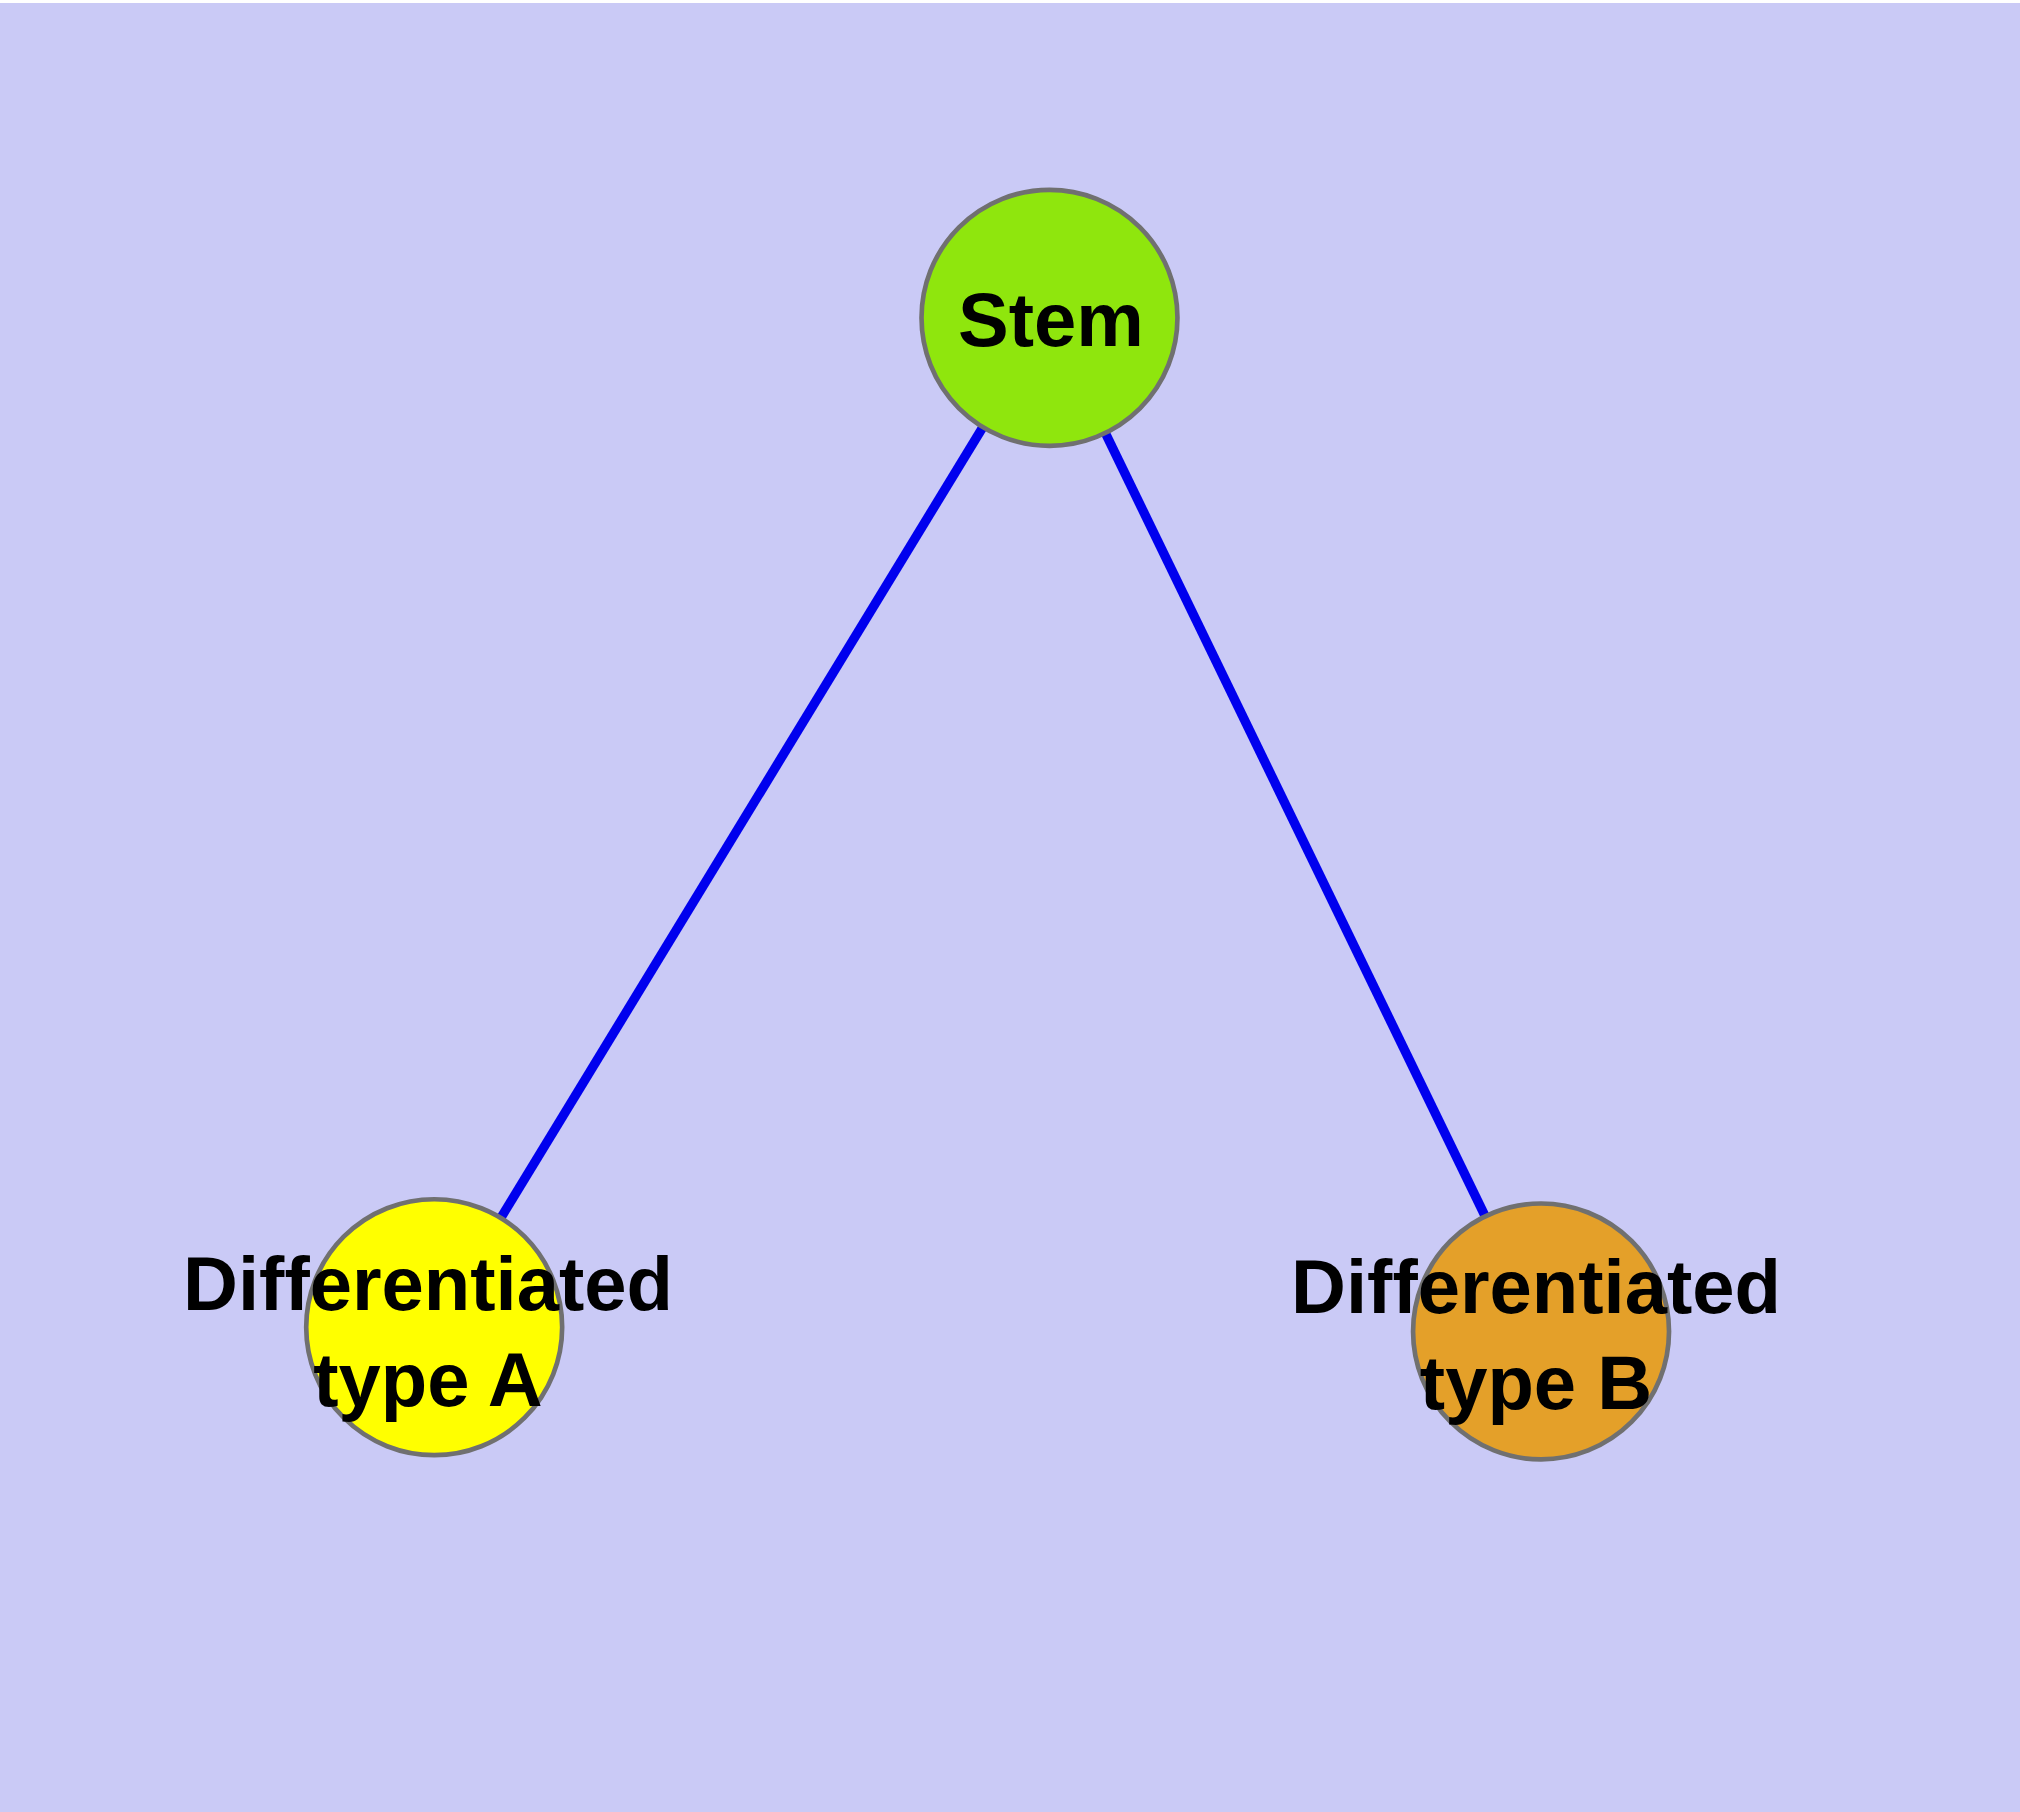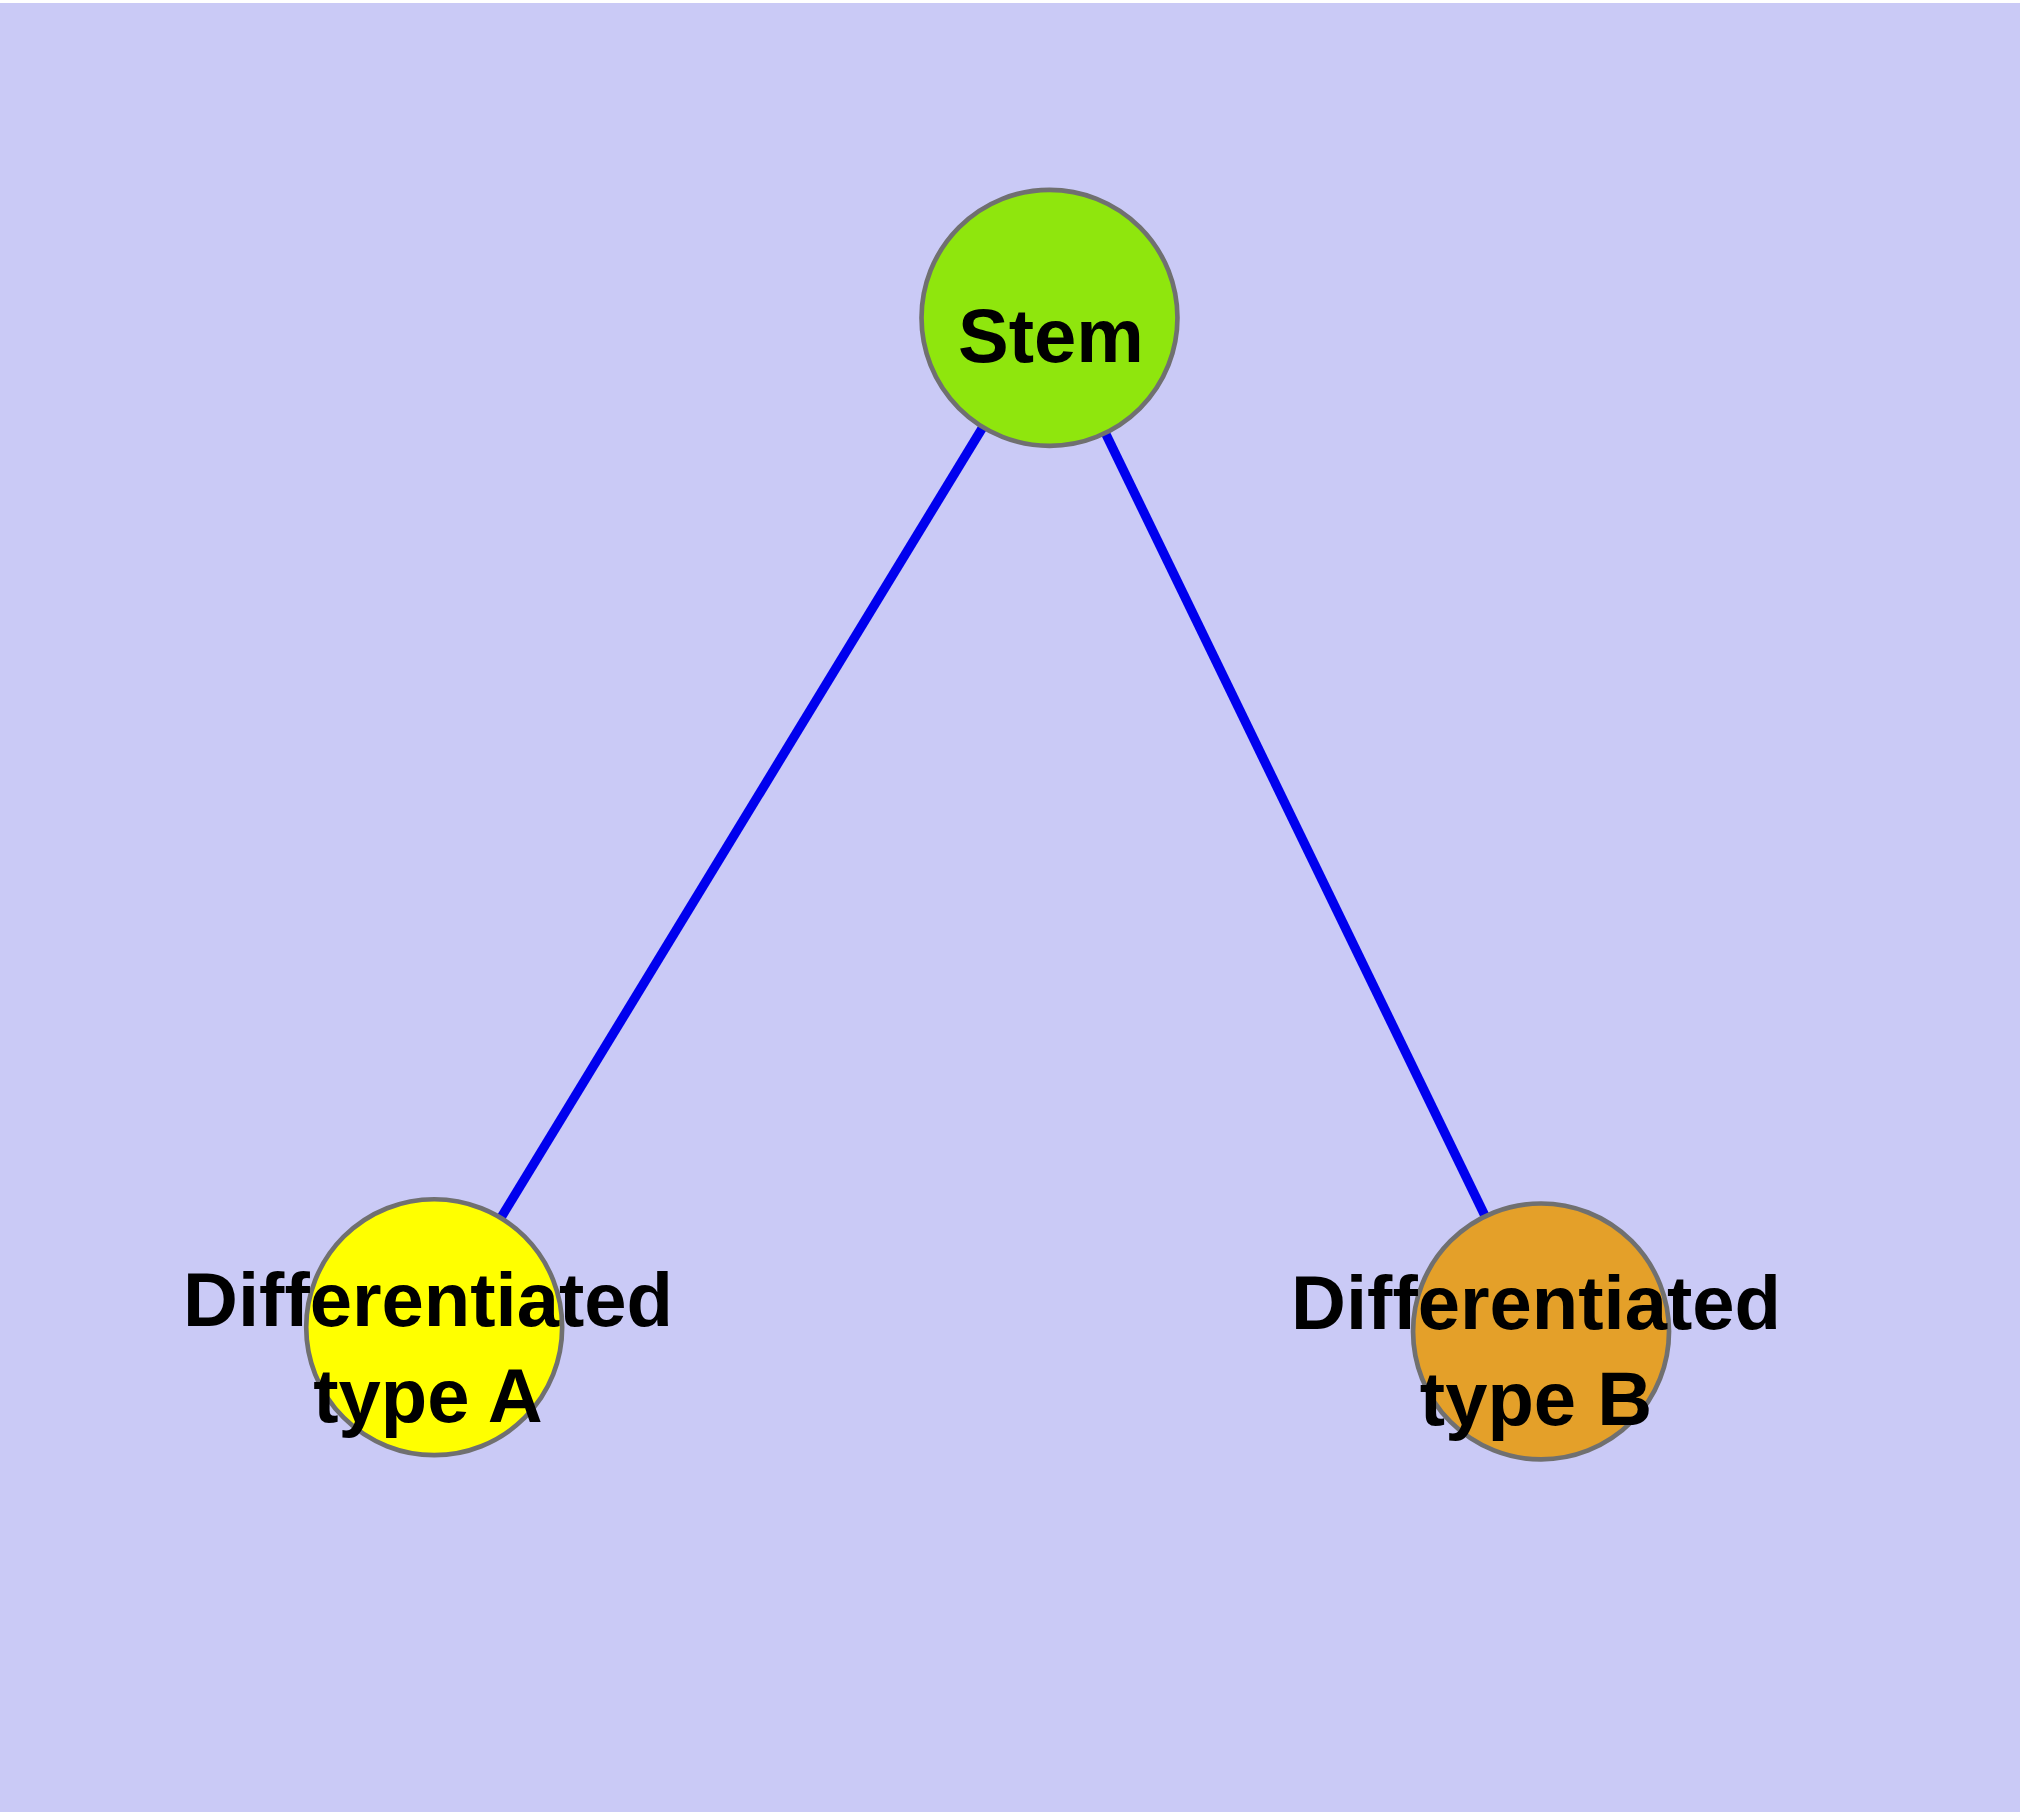--- a/index.html
+++ b/index.html
@@ -30,21 +30,20 @@
   .node-label {
     position: absolute;
     transform: translate(-50%, -50%);
     color: #000000;
     font-weight: 700;
     font-size: 76px;
     line-height: 96px;
     text-align: center;
     white-space: pre-line;
     letter-spacing: 0px;
-    margin-top: 16px;
   }
   #label-stem  { left: 1051px; top: 320px;  }
   #label-typea { left: 428px;  top: 1332px; }
   #label-typeb { left: 1536px; top: 1335px; }
 </style>
 </head>
 <body>
 
 <div class="top-margin-strip"></div>
 

